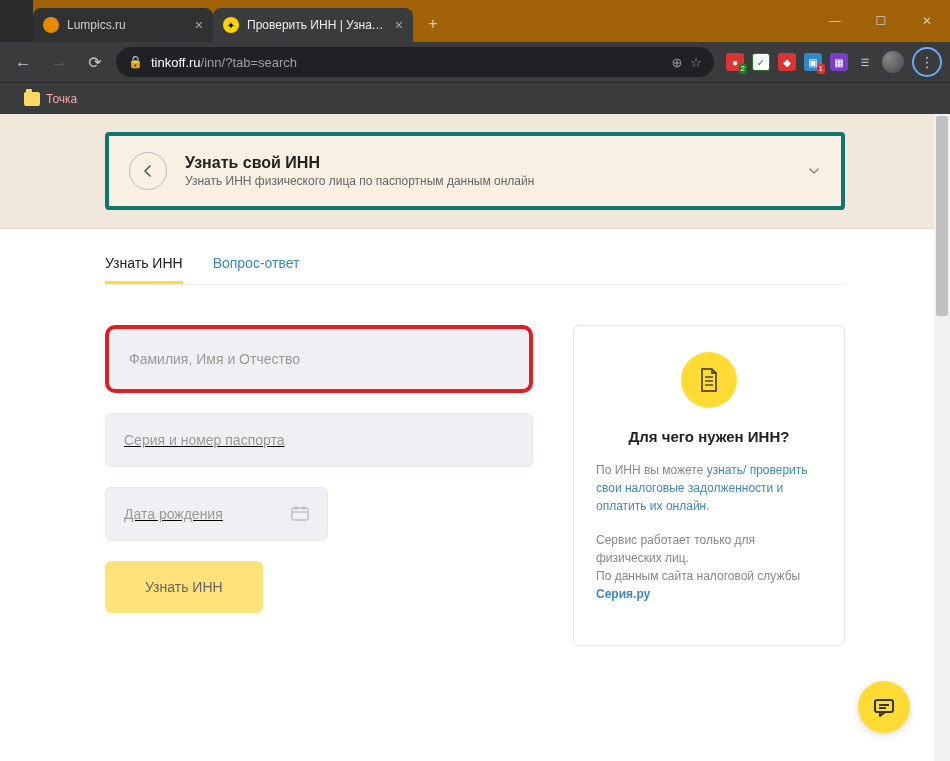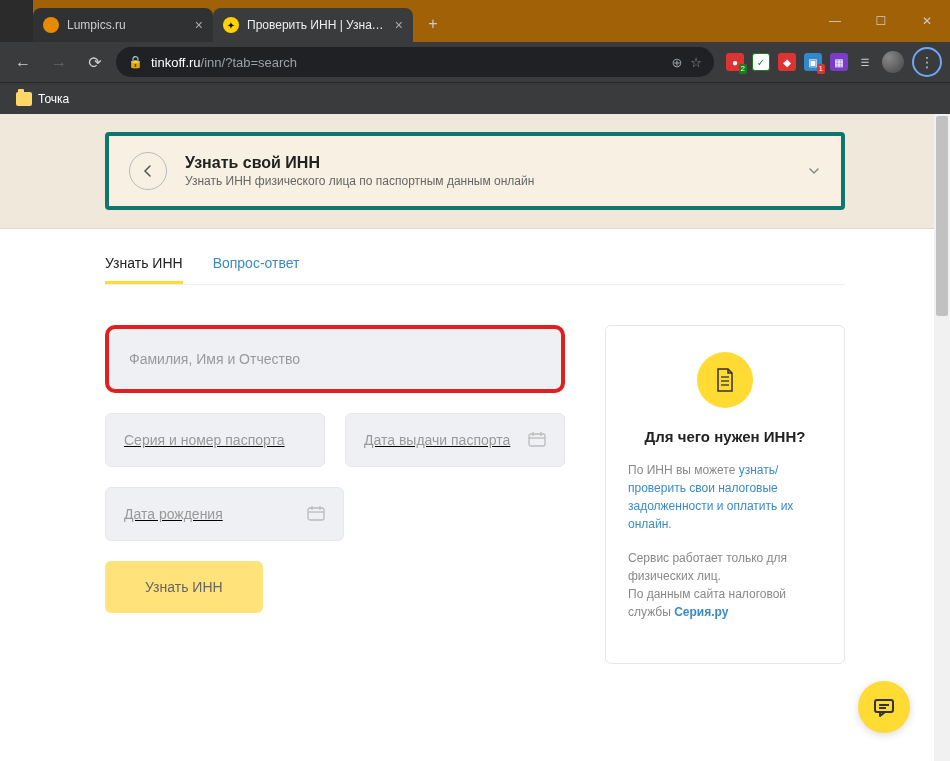--- a/index.html
+++ b/index.html
@@ -26,21 +26,21 @@
 .addr-bar { flex:1; height:30px; background:#202124; border-radius:15px; display:flex; align-items:center; padding:0 12px; color:#ccc; font-size:13px; gap:8px; }
 .addr-bar .lock { color:#9aa0a6; font-size:12px; }
 .addr-bar .url-host { color: #fff; }
 .addr-bar .url-path { color: #9aa0a6; }
 .ext-icons { display:flex; gap:8px; margin-left:6px; align-items:center; }
 .ext-ic { width:18px; height:18px; border-radius:3px; display:flex; align-items:center; justify-content:center; font-size:10px; color:#fff; cursor:pointer; position:relative; }
 .ext-badge { position:absolute; bottom:-3px; right:-3px; background:#1a7f1a; color:#fff; font-size:8px; border-radius:2px; padding:0 2px; line-height:10px; }
 .avatar { width:22px; height:22px; border-radius:50%; background: radial-gradient(circle at 30% 30%, #888, #444); }
 .menu-dots { width:30px; height:30px; border-radius:50%; border:2px solid #6ea8f7; display:flex; align-items:center; justify-content:center; color:#ccc; font-size:14px; cursor:pointer; }
 
-.bookmark-row { height:32px; background:#3a3b3d; border-top:1px solid #2a2a2a; display:flex; align-items:center; padding:0 16px; font-size:12px; color:#ffffff; gap:6px; }
+.bookmark-row { height:32px; background:#3a3b3d; border-top:1px solid #2a2a2a; display:flex; align-items:center; padding:0 24px; font-size:12px; color:#fca5a5; gap:6px; }
 .bm-ic { width:16px; height:14px; background:#ffd766; border-radius:2px; position:relative; }
 .bm-ic::before { content:''; position:absolute; top:-3px; left:2px; width:6px; height:3px; background:#ffd766; border-radius:1px 1px 0 0; }
 
 
 .page { background:#fff; height:calc(761px - 114px); overflow-y:auto; position:relative; }
 .page-scrollbar { position:absolute; right:0; top:0; width:16px; height:100%; background:#f1f1f1; }
 .page-scrollbar-thumb { position:absolute; right:2px; top:2px; width:12px; height:200px; background:#c1c1c1; border-radius:2px; }
 
 .hero { background:#f0e8da; padding:18px 0; border-bottom:1px solid #e0d8ca; }
 .container { max-width:860px; margin:0 auto; padding:0 60px; }
@@ -50,21 +50,21 @@
 .hero-text p { font-size:12px; color:#666; }
 .hero-chevron { margin-left:auto; color:#888; font-size:14px; }
 
 .tabs-nav { display:flex; gap:30px; padding:16px 0 0; border-bottom:1px solid #eee; }
 .tab-link { padding:10px 0; font-size:14px; color:#777; border-bottom:3px solid transparent; cursor:pointer; }
 .tab-link.active { color:#222; border-bottom-color:#ffdb33; font-weight:500; }
 .tab-link.secondary { color:#3b8ac4; }
 
 .main-row { display:flex; gap:40px; padding:40px 0; align-items:flex-start; }
 .form-col { flex:1; }
-.side-col { width:240px; }
+.side-col { width:272px; }
 
 .input-box { background:#eef0f3; border:1px solid #e6e8eb; border-radius:6px; padding:18px 18px; margin-bottom:20px; font-size:14px; position:relative; }
 .input-box.highlighted { border:4px solid #e02020; border-radius:10px; padding:22px 20px; }
 .input-placeholder { color:#999; }
 .form-row-2 { display:flex; gap:20px;text-decoration:underline; }
 .form-row-2 .input-box { flex:1; }
 .date-icon { position:absolute; right:18px; top:50%; transform:translateY(-50%); color:#bbb; }
 
 .submit-btn { background:#ffe27a; color:#666; border:none; border-radius:6px; padding:18px 40px; font-size:14px; cursor:pointer; display:inline-block; }
 
@@ -164,31 +164,20 @@
     </div>
 
     <div class="main-row">
       <div class="form-col">
         <div class="input-box highlighted">
           <span class="input-placeholder">Фамилия, Имя и Отчество</span>
         </div>
         <div class="form-row-2">
           <div class="input-box">
             <span class="input-placeholder">Серия и номер паспорта</span>
-          </div>
-          <div class="input-box">
-            <span class="input-placeholder">Дата выдачи паспорта</span>
-            <span class="date-icon">
-              <svg width="18" height="16" viewBox="0 0 18 16">
-                  <rect x="1" y="2" width="16" height="12" rx="2" fill="none" stroke="#bbb" stroke-width="1.3"></rect>
-                  <line x1="1" y1="6" x2="17" y2="6" stroke="#bbb" stroke-width="1.3"></line>
-                  <line x1="5" y1="0" x2="5" y2="4" stroke="#bbb" stroke-width="1.3"></line>
-                  <line x1="13" y1="0" x2="13" y2="4" stroke="#bbb" stroke-width="1.3"></line>
-                </svg>
-            </span>
           </div>
         </div>
         <div class="form-row-2">
           <div class="input-box">
             <span class="input-placeholder">Дата рождения</span>
             <span class="date-icon">
               <svg width="18" height="16" viewBox="0 0 18 16">
                   <rect x="1" y="2" width="16" height="12" rx="2" fill="none" stroke="#bbb" stroke-width="1.3"></rect>
                   <line x1="1" y1="6" x2="17" y2="6" stroke="#bbb" stroke-width="1.3"></line>
                   <line x1="5" y1="0" x2="5" y2="4" stroke="#bbb" stroke-width="1.3"></line>

